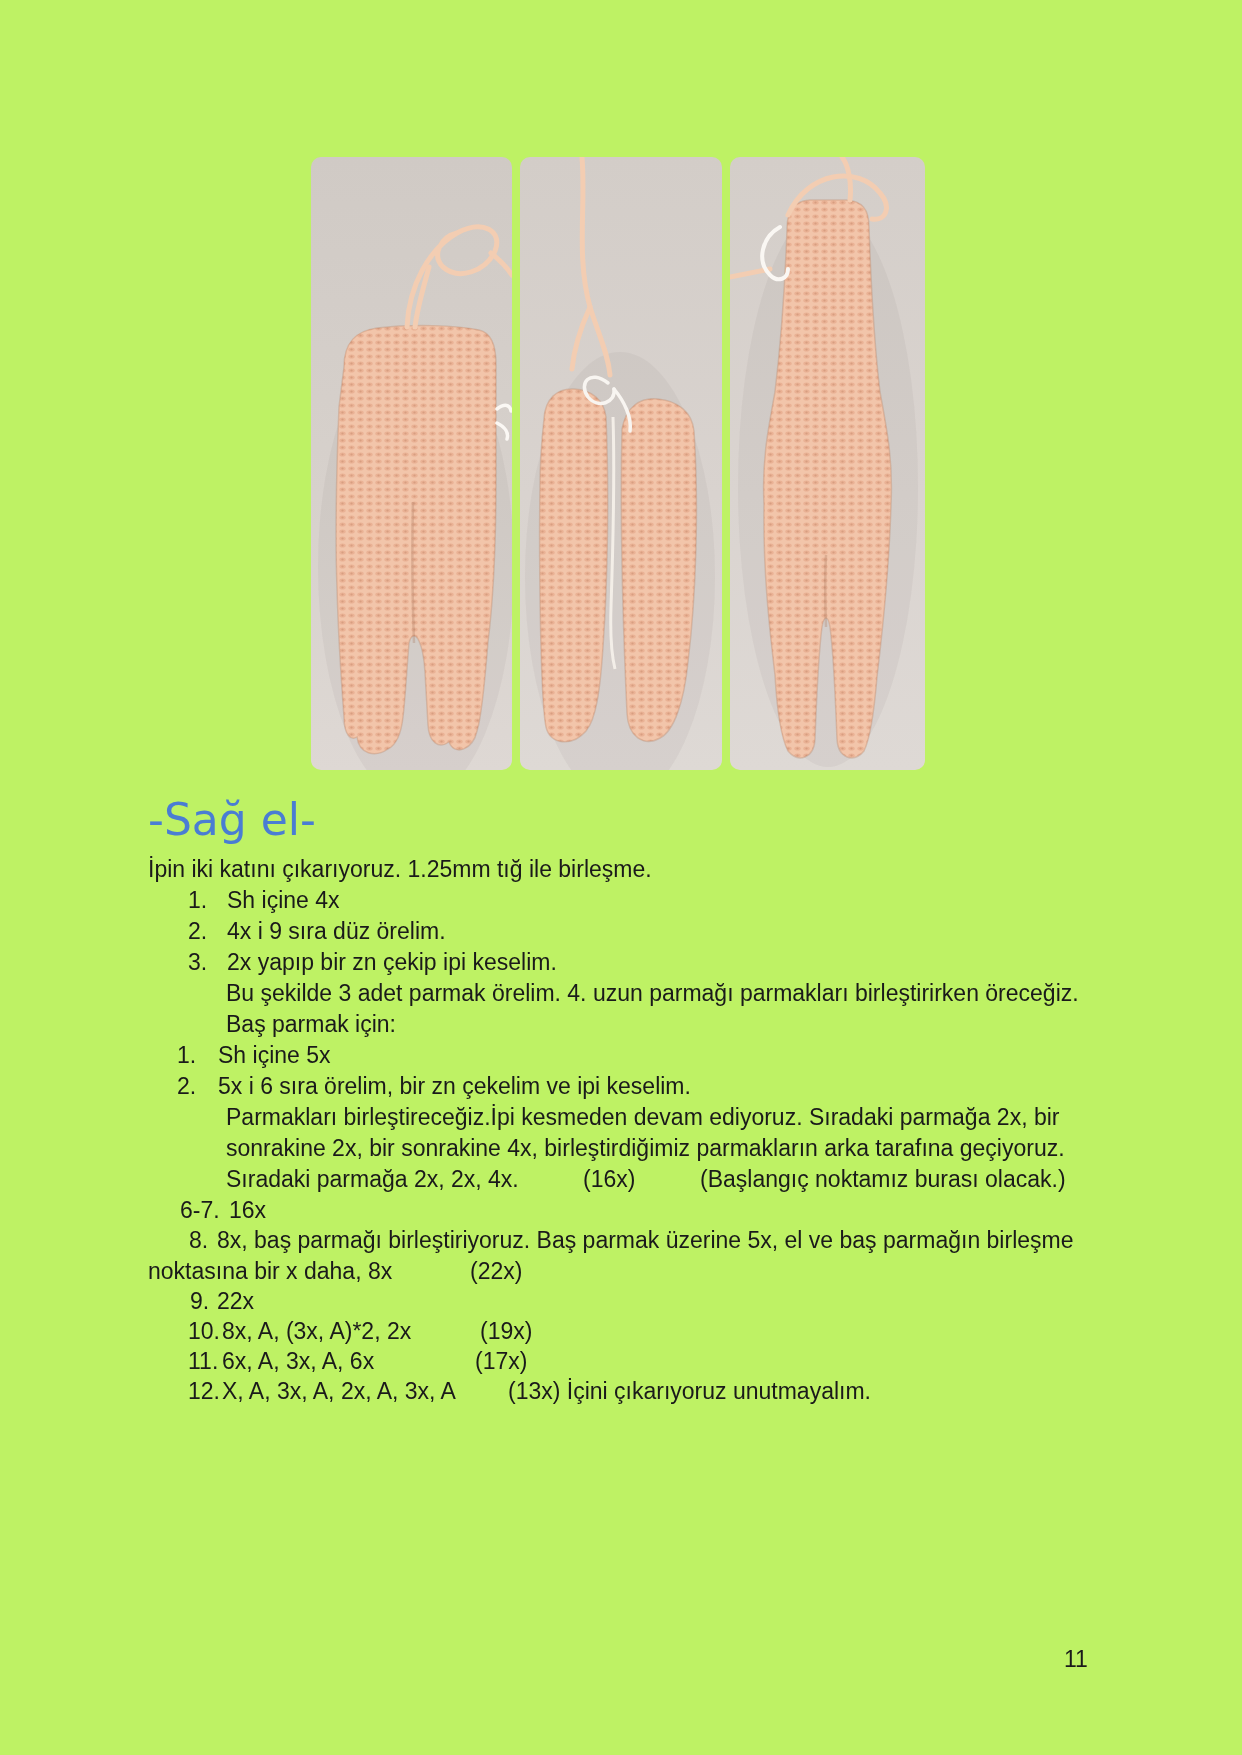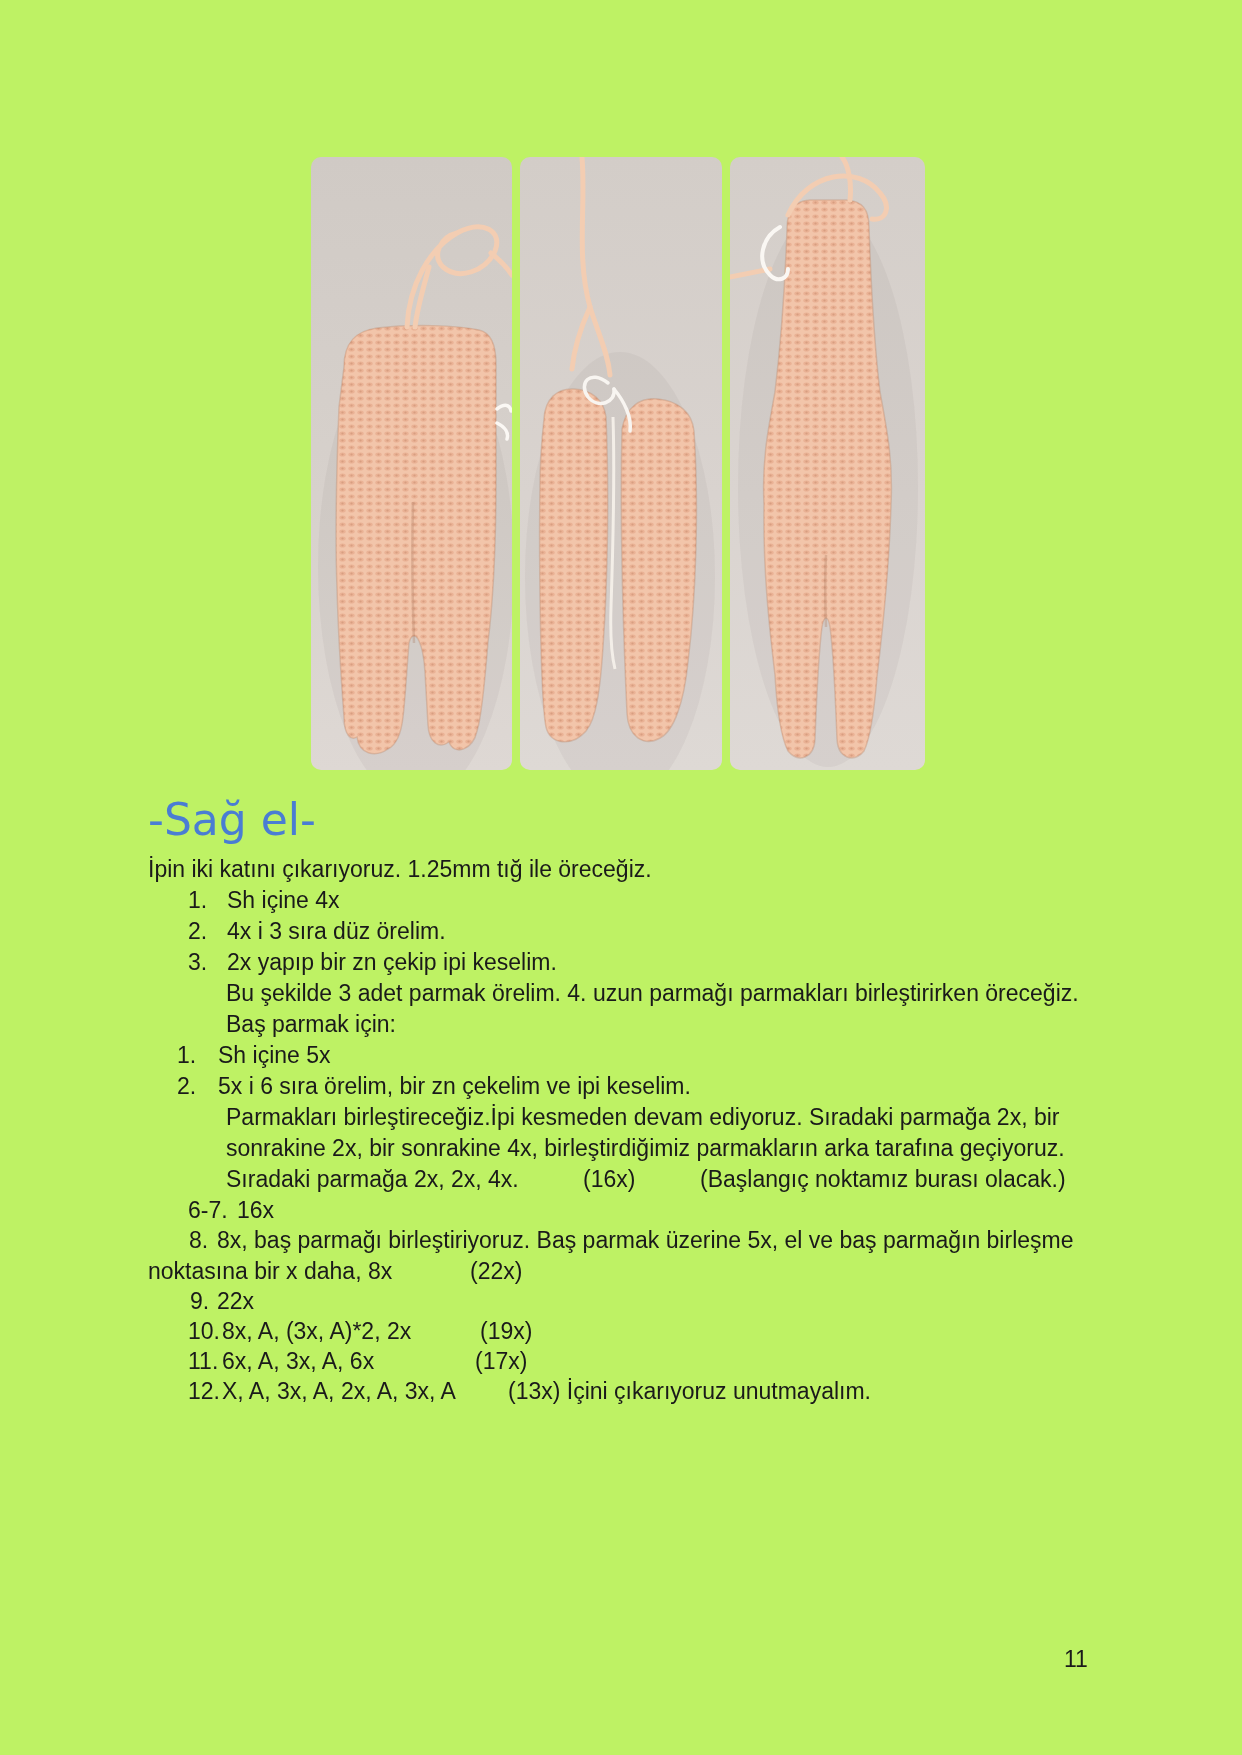--- a/index.html
+++ b/index.html
@@ -13,21 +13,21 @@
   #photo3{left:730px;width:195px;}
   
   .heading{position:absolute;left:148px;top:796px;margin:0;font-family:"DejaVu Sans","Liberation Sans",sans-serif;
            font-size:44px;line-height:48px;font-weight:400;color:#4a7dd3;letter-spacing:0px;}
   
   .line{position:absolute;font-size:23px;line-height:28px;white-space:pre;}
   .l-margin{left:148px;}
   .l-cont{left:226px;}
   .l-n1{left:188px;}
   .l-n2{left:177px;}
-  .l-n67{left:188px;}
+  .l-n67{left:180px;}
   .l-n8{left:189px;}
   .l-n9{left:190px;}
   .l-n10{left:188px;}
   .mk{display:inline-block;}
   .m1{width:39px;}
   .m2{width:41px;}
   .m67{width:49px;}
   .m8{width:28px;}
   .m9{width:27px;}
   .m10{width:34px;}
@@ -139,24 +139,24 @@
         <path d="M0,120 L40,112"></path>
       </g>
       <g fill="none" stroke="#faf7f3" stroke-width="4" stroke-linecap="round">
         <path d="M50,70 C32,80 26,104 40,118 C48,126 58,122 58,112"></path>
       </g>
     </svg>
   </div>
 
   <h1 class="heading">-Sağ el-</h1>
 
-  <div class="line l-margin" style="top:855px"><span>İpin iki katını çıkarıyoruz. 1.25mm tığ ile öreceğiz.</span></div>
+  <div class="line l-margin" style="top:855px"><span>İpin iki katını çıkarıyoruz. 1.25mm tığ ile birleşme.</span></div>
 
   <div class="line l-n1" style="top:886px"><span class="mk m1">1.</span><span>Sh içine 4x</span></div>
-  <div class="line l-n1" style="top:917px"><span class="mk m1">2.</span><span>4x i 3 sıra düz örelim.</span></div>
+  <div class="line l-n1" style="top:917px"><span class="mk m1">2.</span><span>4x i 9 sıra düz örelim.</span></div>
   <div class="line l-n1" style="top:948px"><span class="mk m1">3.</span><span>2x yapıp bir zn çekip ipi keselim.</span></div>
 
   <div class="line l-cont" style="top:979px"><span>Bu şekilde 3 adet parmak örelim. 4. uzun parmağı parmakları birleştirirken öreceğiz.</span></div>
   <div class="line l-cont" style="top:1010px"><span>Baş parmak için:</span></div>
 
   <div class="line l-n2" style="top:1041px"><span class="mk m2">1.</span><span>Sh içine 5x</span></div>
   <div class="line l-n2" style="top:1072px"><span class="mk m2">2.</span><span>5x i 6 sıra örelim, bir zn çekelim ve ipi keselim.</span></div>
 
   <div class="line l-cont" style="top:1103px"><span>Parmakları birleştireceğiz.İpi kesmeden devam ediyoruz. Sıradaki parmağa 2x, bir</span></div>
   <div class="line l-cont" style="top:1134px"><span>sonrakine 2x, bir sonrakine 4x, birleştirdiğimiz parmakların arka tarafına geçiyoruz.</span></div>

